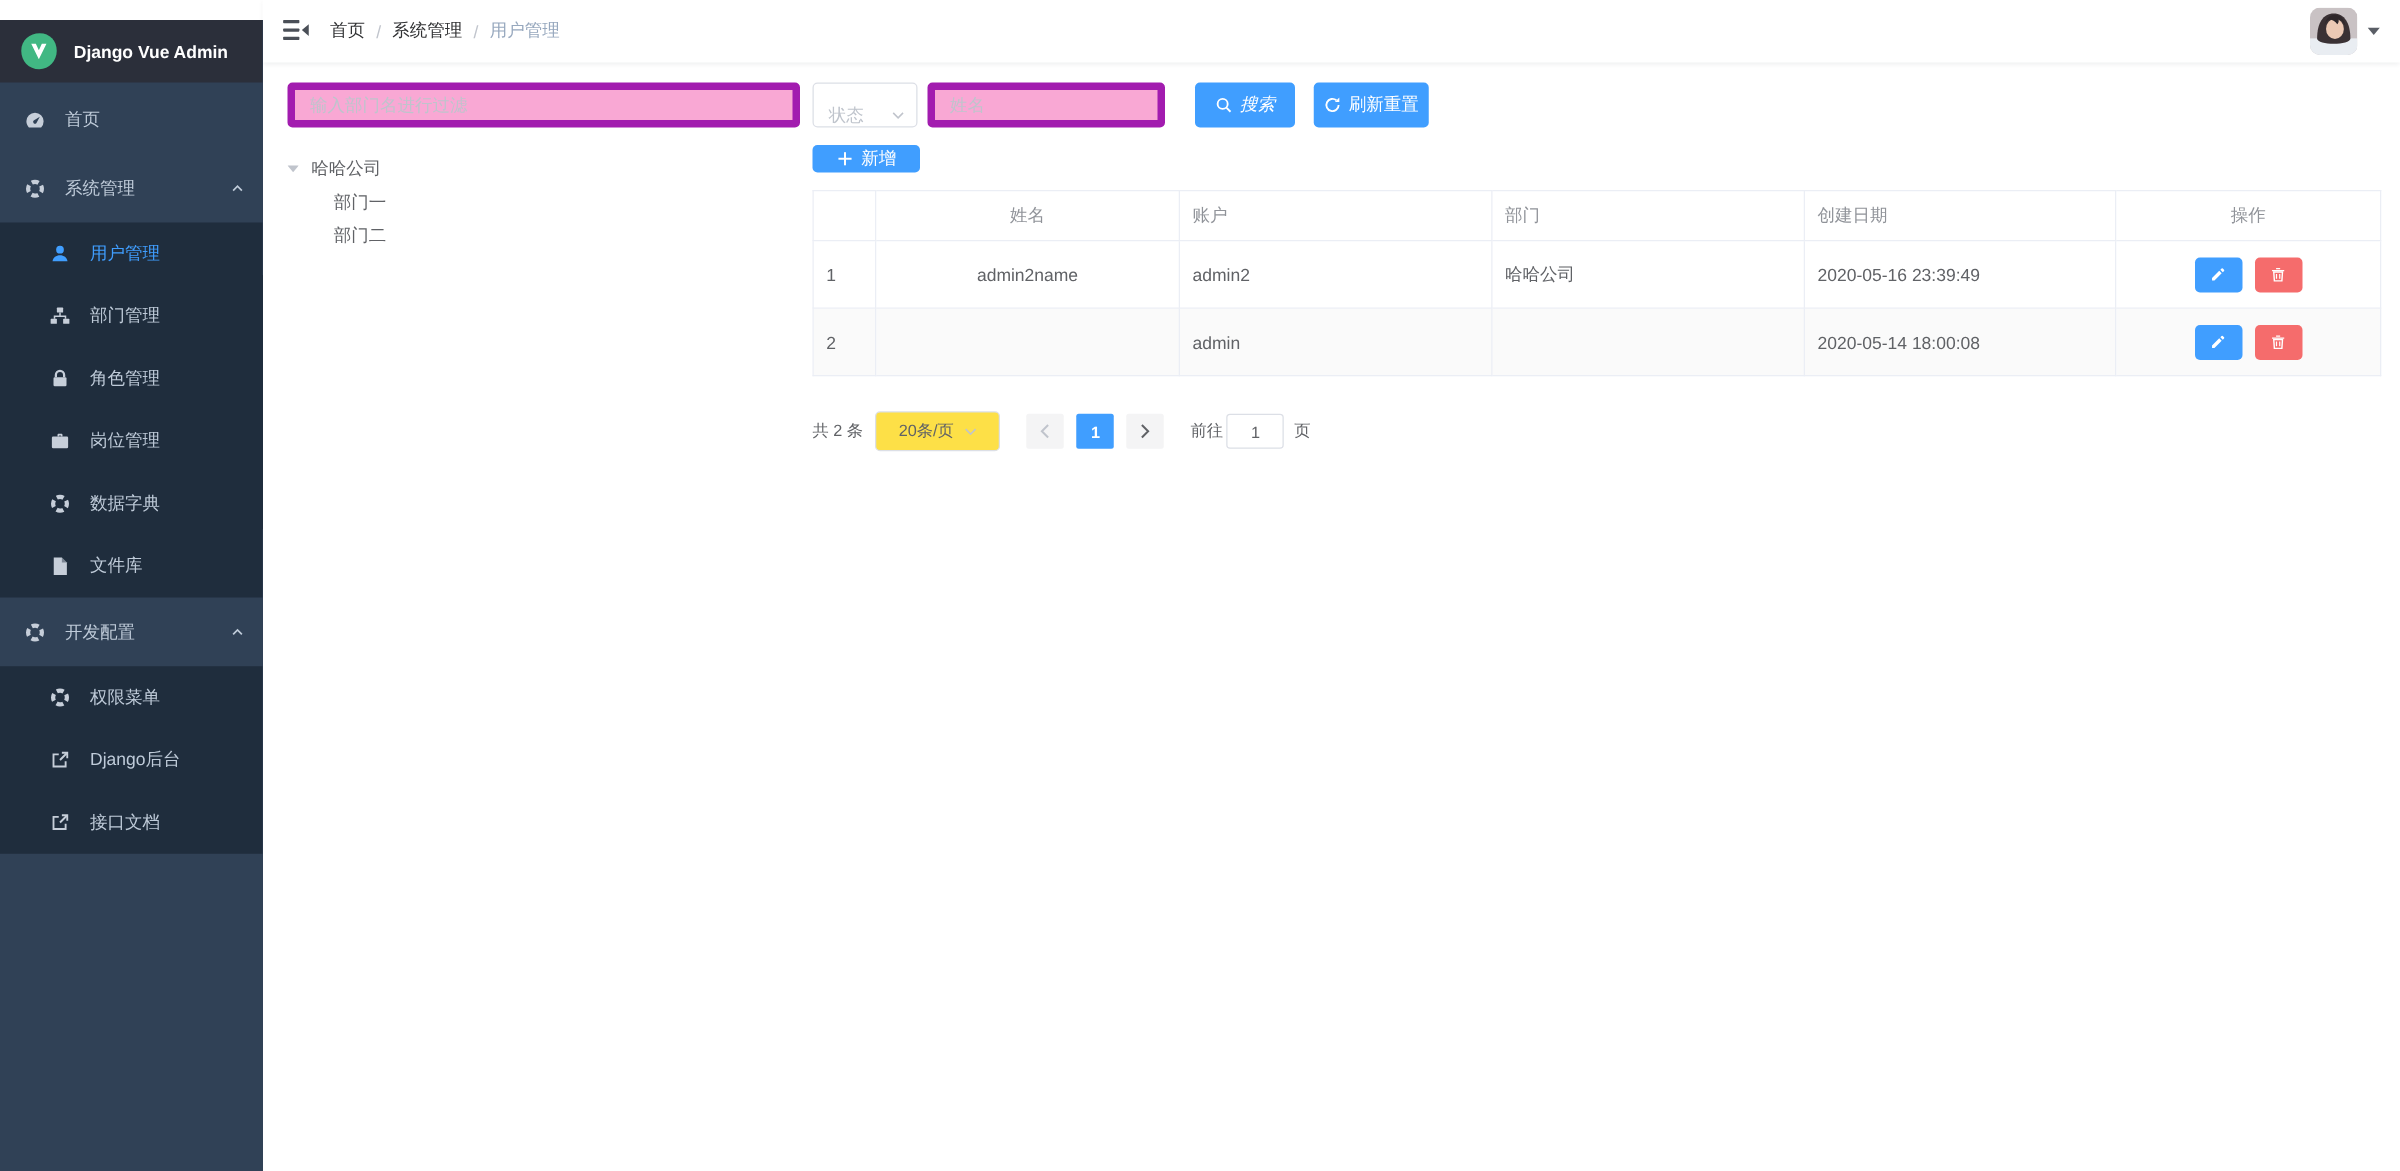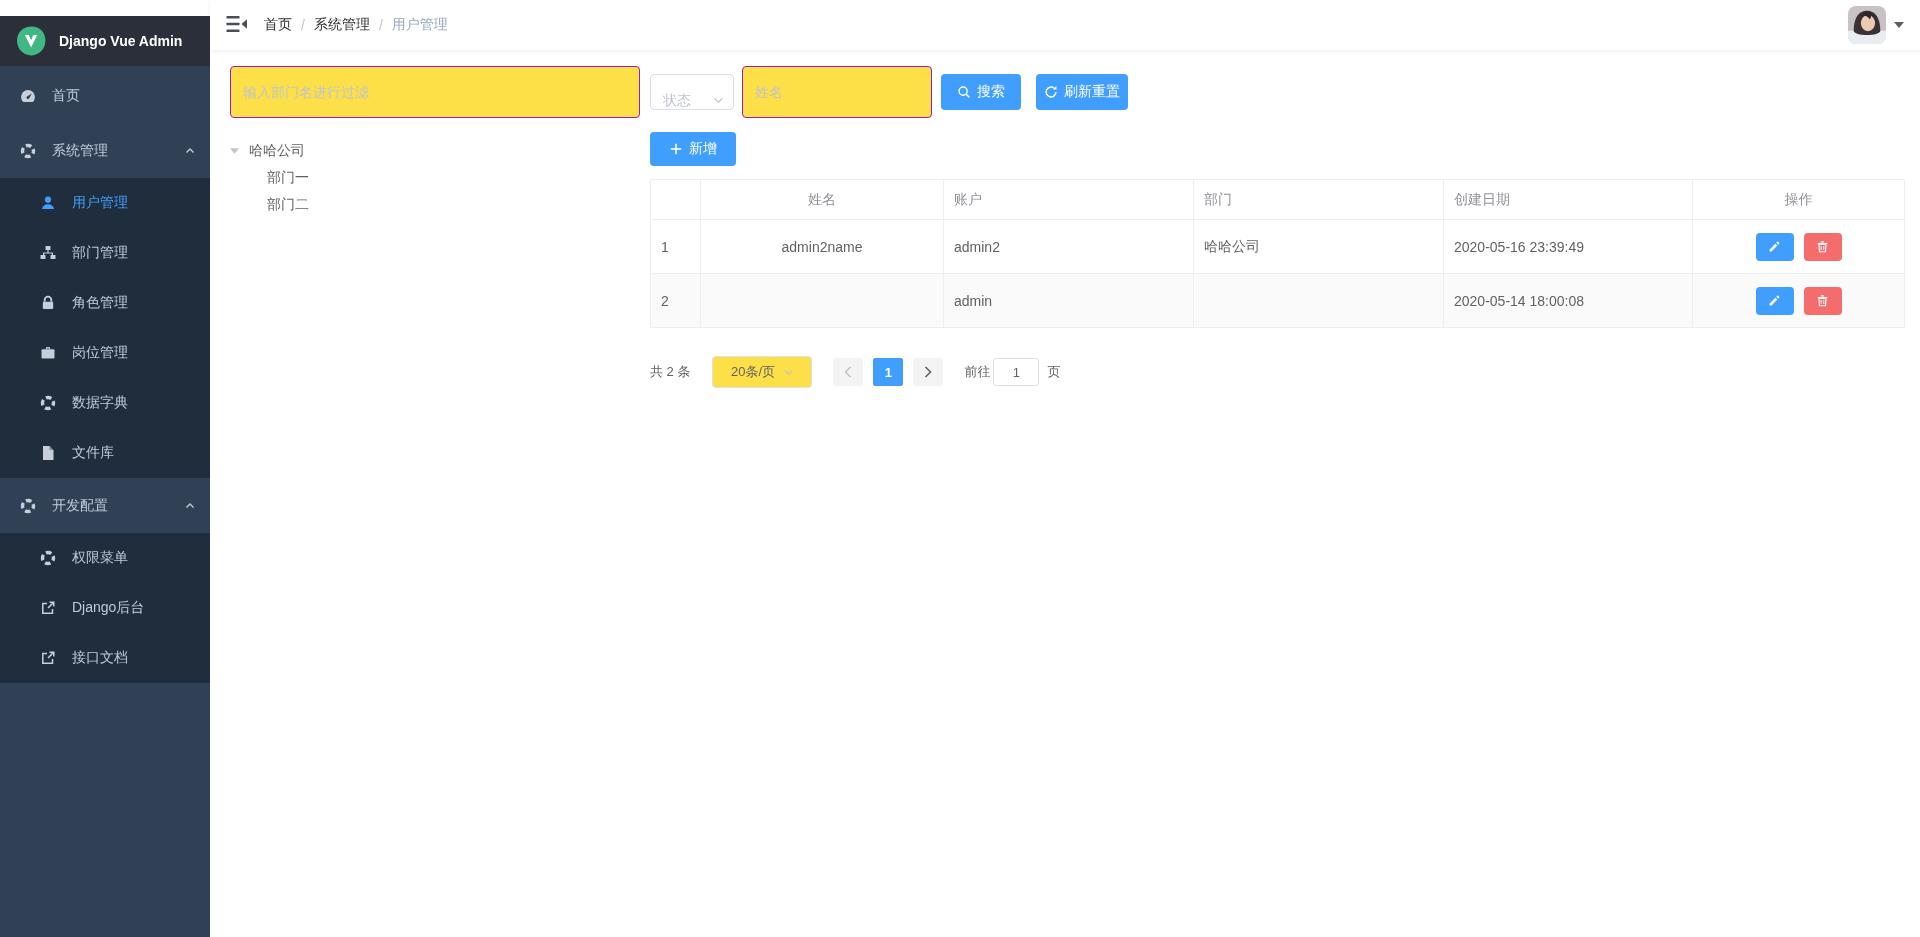--- a/index.html
+++ b/index.html
@@ -36,62 +36,62 @@
   .avatar-wrap { margin-left:auto; display:flex; align-items:center; cursor:pointer; }
   .avatar { width:38px; height:38px; border-radius:8px; overflow:hidden; flex:none; }
   .avatar svg { width:38px; height:38px; display:block; }
   .avatar-caret { margin-left:8px; color:#5a5e66; display:inline-flex; }
   .avatar-caret svg { width:10px; height:6px; }
 
   
   .content { display:flex; align-items:flex-start; padding:16px 15px 0 20px; background:#fff; }
 
   .dept-panel { width:410px; flex:none; margin-right:10px; }
-  .text-input { height:52px; border:1px solid #a21caf; border-radius:4px; padding:0 12px;
-    font-size:14px; color:#606266; width:100%; outline:none; background:#fde047; }
+  .text-input { height:36px; border:6px solid #a21caf; border-radius:4px; padding:0 12px;
+    font-size:14px; color:#606266; width:100%; outline:none; background:#f9a8d4; }
   .text-input::placeholder { color:#bfc4cc; }
   .tree { margin-top:20px; font-size:14px; color:#606266; }
   .tree-row { display:flex; align-items:center; height:26px; cursor:pointer; }
   .tree-caret { width:12px; color:#c0c4cc; margin-right:7px; display:inline-flex; }
   .tree-caret svg { width:9px; height:6px; }
   .tree-child { padding-left:37px; height:27px; display:flex; align-items:center; cursor:pointer; }
 
   .right-panel { flex:1; min-width:0; }
   .toolbar { display:flex; align-items:center; }
   .select-box { width:84px; height:36px; border:1px solid #dcdfe6; border-radius:4px; background:#fff;
     display:flex; align-items:center; justify-content:space-between; padding:17px 9px 0 12px;
     font-size:14px; color:#bfc4cc; cursor:pointer; flex:none; }
   .sel-chev { color:#c0c4cc; display:inline-flex; }
   .sel-chev svg { width:11px; height:7px; }
   .name-input { width:190px; margin-left:8px; flex:none; }
   .btn { height:36px; border:none; border-radius:4px; background:#409EFF; color:#fff; font-size:14px;
     display:inline-flex; align-items:center; justify-content:center; padding:0 16px; cursor:pointer;
     font-family:inherit; }
   .btn .bicon { display:inline-flex; margin-right:6px; }
   .btn .bicon svg { width:14px; height:14px; }
-  .btn-search { margin-left:9px; }
+  .btn-search { margin-left:24px;font-style:italic; }
   .btn-reset { margin-left:15px; padding:0 8px; }
   .add-row { margin-top:14px; }
-  .btn-add { height:34px; padding:0 19px; }
+  .btn-add { height:22px; padding:0 19px; }
 
   .table-wrap { margin-top:13px; }
   table { width:100%; border-collapse:collapse; table-layout:fixed; font-size:14px; }
   th { height:40px; font-weight:normal; color:#909399; border:1px solid #ebeef5; padding:0 10px;
     background:#fff; }
   td { height:54px; color:#606266; border:1px solid #ebeef5; padding:0 10px; background:#fff; }
   tr.stripe td { background:#fafafa; }
   .al { text-align:left; } .ac { text-align:center; }
   .mini-btn { width:38px; height:28px; border:none; border-radius:4px; color:#fff; cursor:pointer;
     display:inline-flex; align-items:center; justify-content:center; vertical-align:middle; }
   .mini-btn svg { width:13px; height:13px; }
   .mini-edit { background:#409EFF; }
   .mini-del { background:#f56c6c; margin-left:10px; }
 
   .pagination { margin-top:28px; display:flex; align-items:center; font-size:13px; color:#606266; }
-  .pg-total { margin-right:22px; }
+  .pg-total { margin-right:10px; }
   .size-select { width:100px; height:32px; border:1px solid #dcdfe6; border-radius:4px; background:#fde047;
     display:flex; align-items:center; justify-content:center; gap:8px; color:#606266; cursor:pointer; }
   .pager { display:flex; align-items:center; margin-left:16px; }
   .page-btn { min-width:30px; height:28px; border-radius:2px; background:#f4f4f5; margin:0 5px;
     display:inline-flex; align-items:center; justify-content:center; cursor:pointer; color:#606266; }
   .page-btn svg { width:8px; height:12px; }
   .page-btn.disabled { color:#c0c4cc; cursor:not-allowed; }
   .page-btn.active { background:#409EFF; color:#fff; font-weight:bold; cursor:default; }
   .goto { margin-left:16px; display:flex; align-items:center; }
   .goto-label { margin-right:3px; }

